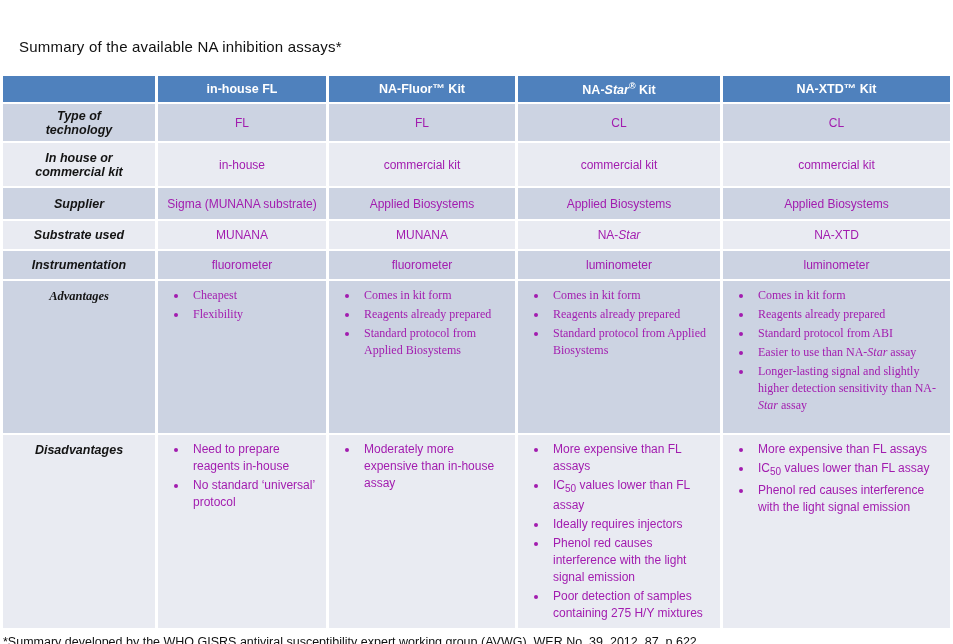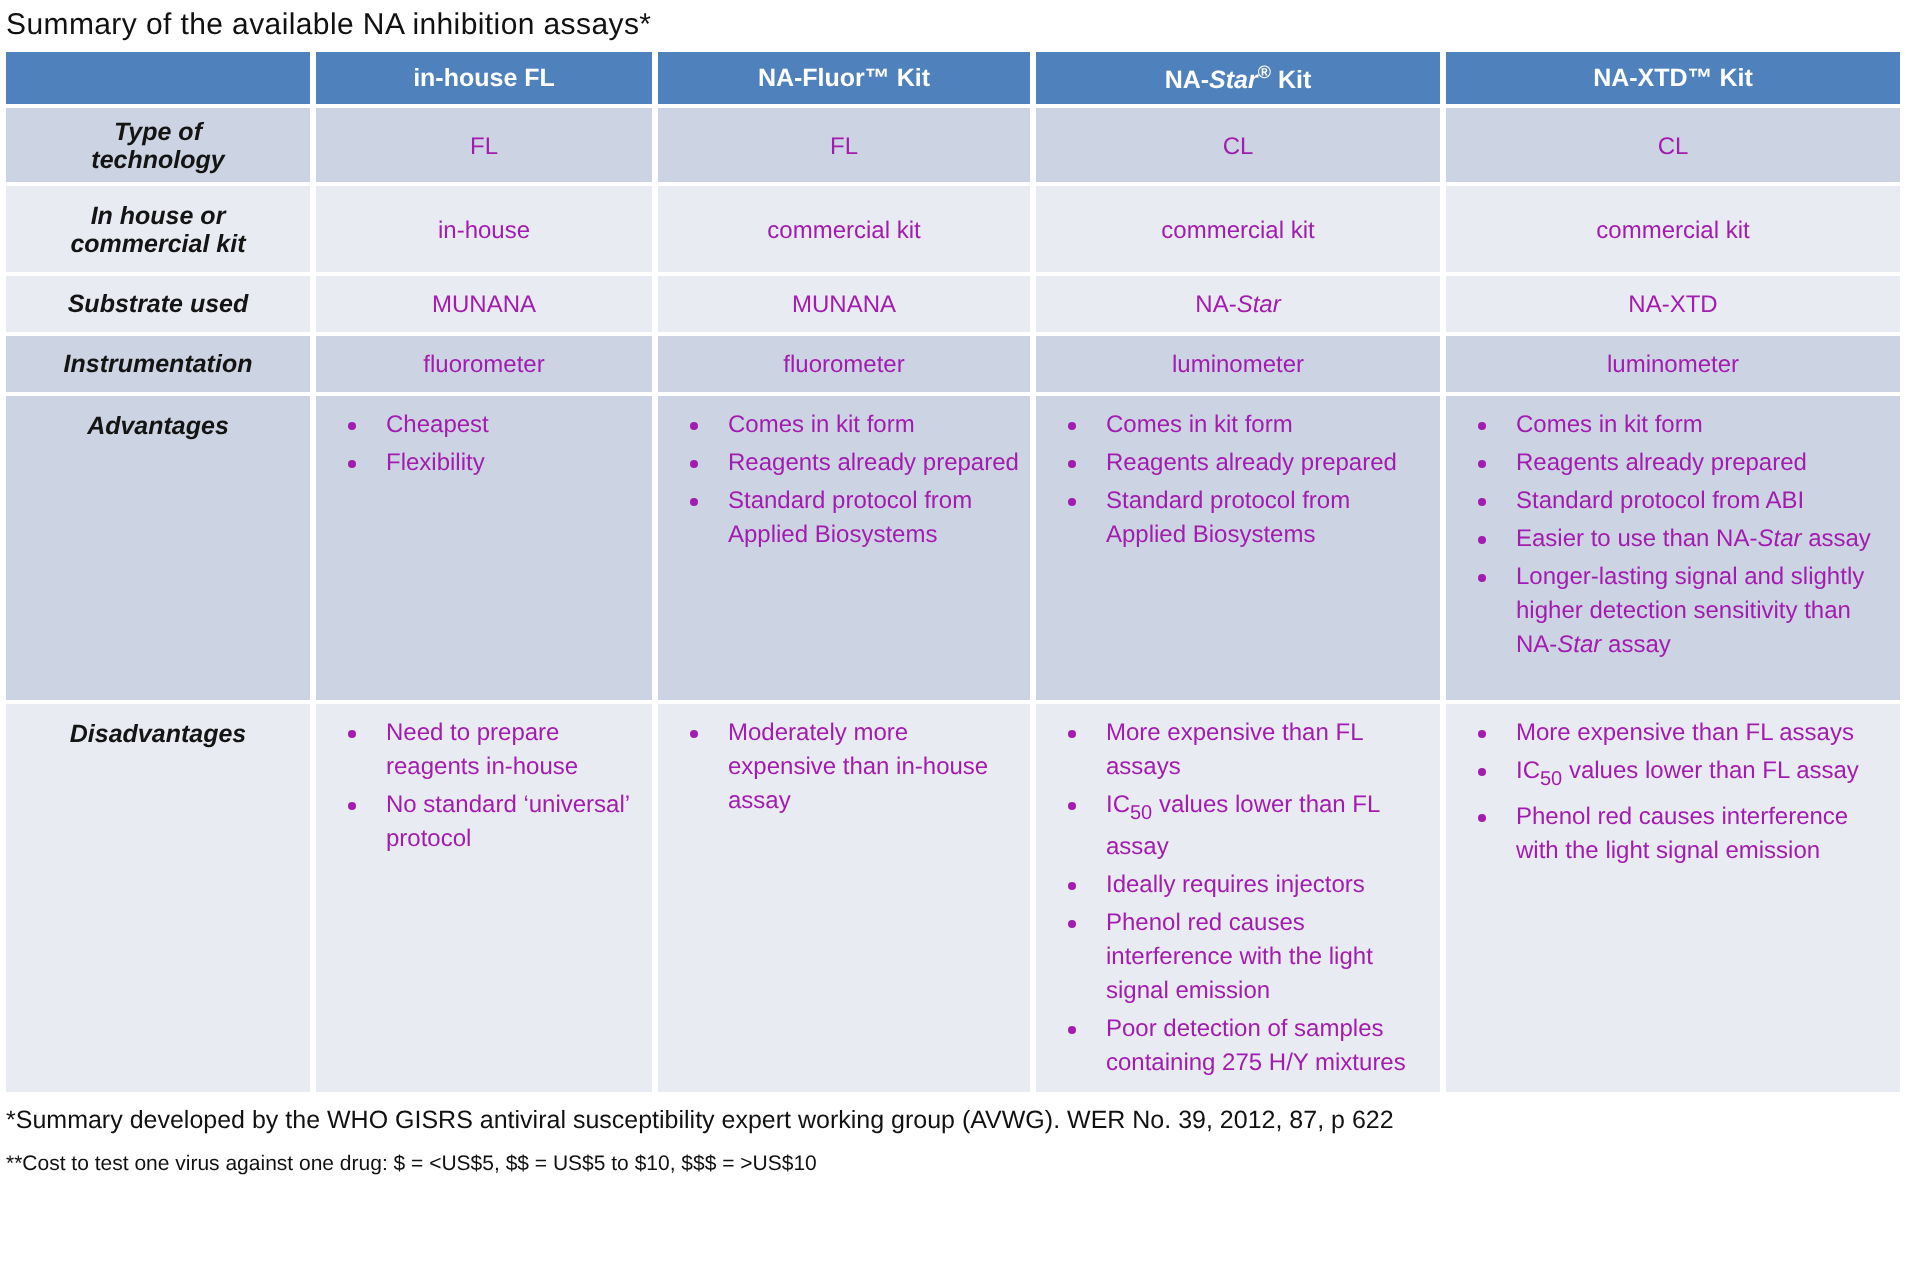--- a/index.html
+++ b/index.html
@@ -12,22 +12,22 @@
   .page {
     width: 953px;
     height: 644px;
     overflow: hidden;
     padding: 0;
   }
   .title {
     font-size: 15px;
     font-weight: normal;
     color: #111111;
-    margin: 0;
-    padding: 4px 0 3px 3px;
+    margin: 16px;
+    padding: 22px 0 3px 3px;
     letter-spacing: 0.2px;
   }
   table.assay-table {
     border-collapse: separate;
     border-spacing: 3px 2px;
     table-layout: fixed;
     width: 953px;
   }
   th, td {
     overflow: hidden;
@@ -115,35 +115,42 @@
           <td>CL</td>
           <td>CL</td>
         </tr>
         <tr class="simple band-light" style="height: 43px;">
           <th class="rowlabel">In house or commercial kit</th>
           <td>in-house</td>
           <td>commercial kit</td>
           <td>commercial kit</td>
           <td>commercial kit</td>
         </tr>
+        <tr class="simple band-dark" style="height: 31px;">
+          <th class="rowlabel">Supplier</th>
+          <td>Sigma (MUNANA substrate)</td>
+          <td>Applied Biosystems</td>
+          <td>Applied Biosystems</td>
+          <td>Applied Biosystems</td>
+        </tr>
         <tr class="simple band-light" style="height: 28px;">
           <th class="rowlabel">Substrate used</th>
           <td>MUNANA</td>
           <td>MUNANA</td>
           <td>NA-<i>Star</i></td>
           <td>NA-XTD</td>
         </tr>
         <tr class="simple band-dark" style="height: 28px;">
           <th class="rowlabel">Instrumentation</th>
           <td>fluorometer</td>
           <td>fluorometer</td>
           <td>luminometer</td>
           <td>luminometer</td>
         </tr>
-        <tr class="bullets band-dark" style="height: 152px;">
+        <tr class="bullets band-dark" style="height: 152px; font-family: Liberation Serif, serif;">
           <th class="rowlabel">Advantages</th>
           <td>
             <ul>
               <li>Cheapest</li>
               <li>Flexibility</li>
             </ul>
           </td>
           <td>
             <ul>
               <li>Comes in kit form</li>

